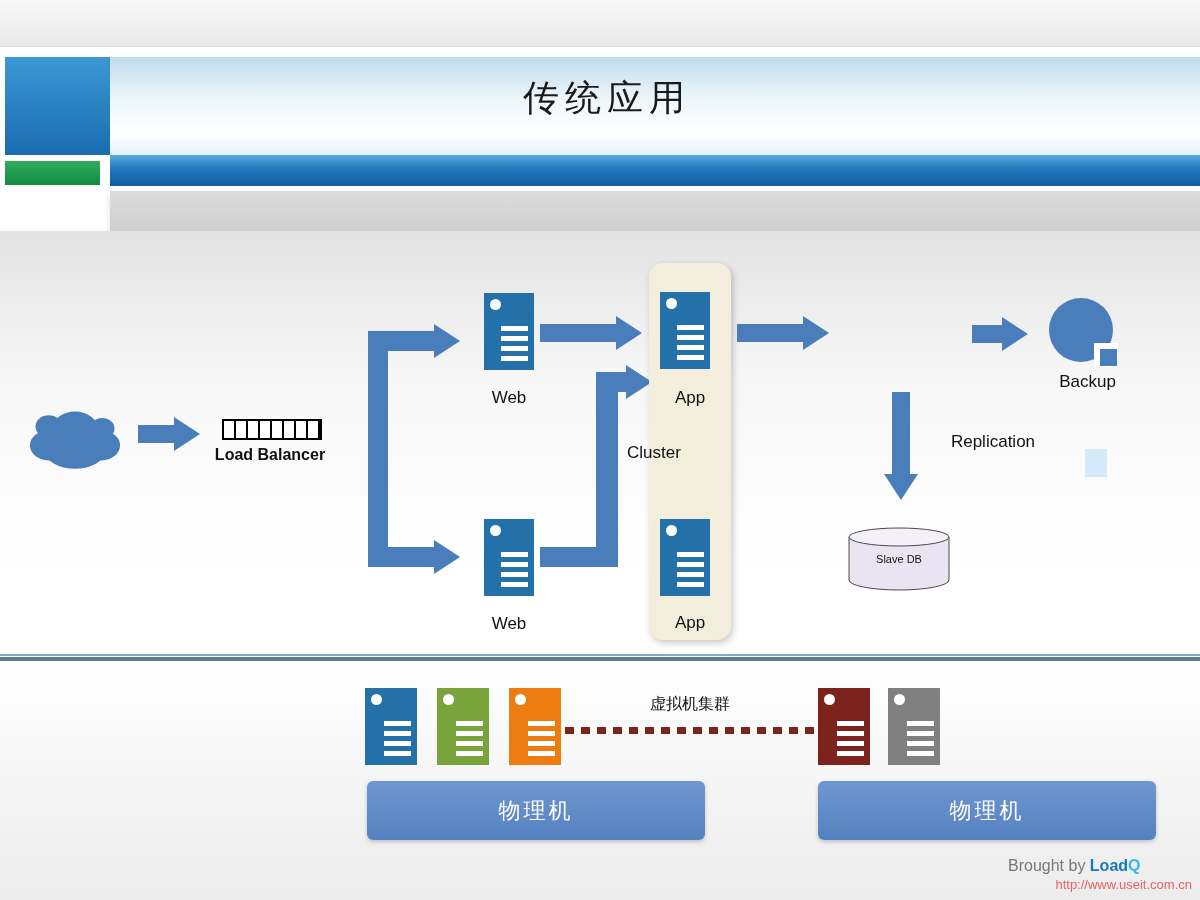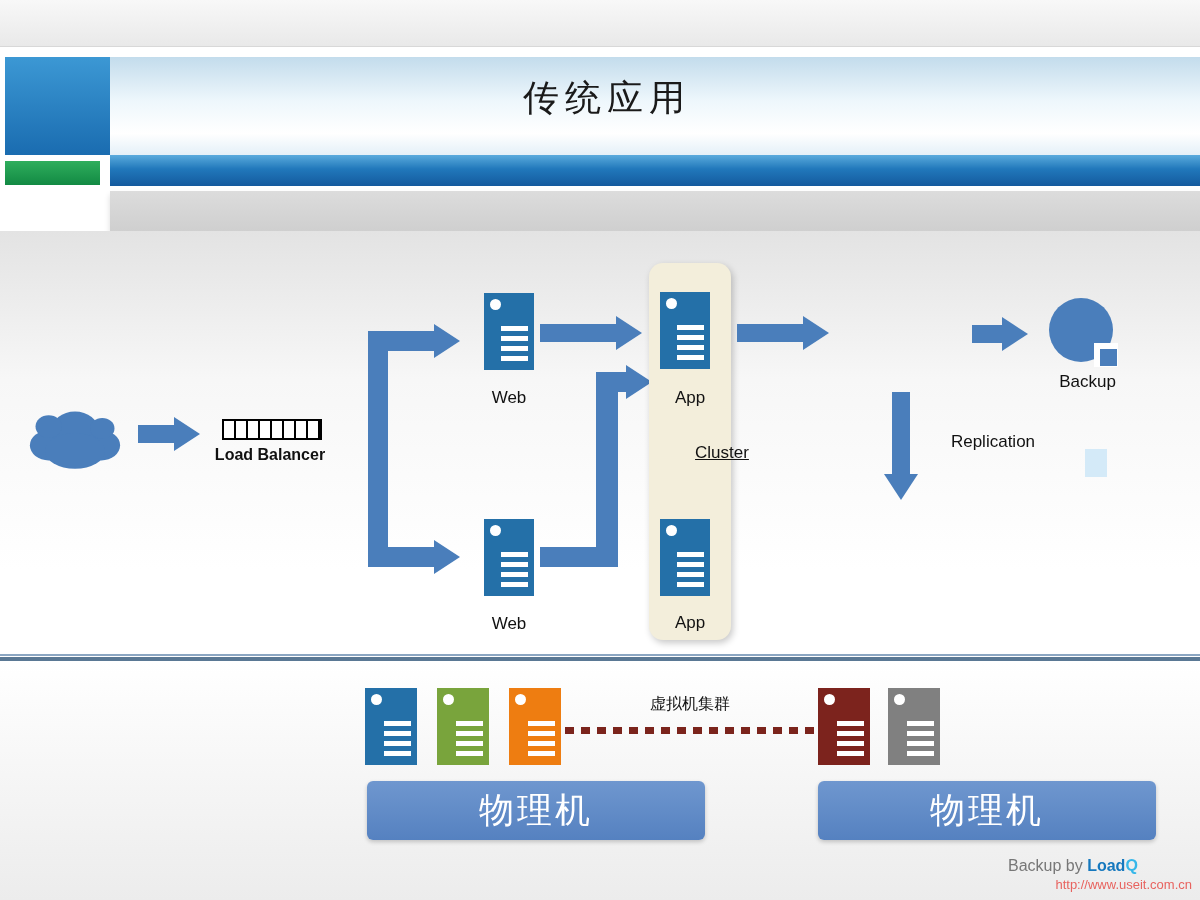--- a/index.html
+++ b/index.html
@@ -58,21 +58,21 @@
   .cyl-text{position:absolute;left:0;width:102px;text-align:center;font-size:11px;}
 
   .small-square{left:1085px;top:449px;width:22px;height:28px;background:#d4eaf8;}
 
   
   .dotline{left:565px;top:727px;width:253px;height:7px;background:repeating-linear-gradient(90deg,#7b241c 0 9px,transparent 9px 16px);}
   .vm-lbl{left:605px;top:694px;width:170px;text-align:center;font-size:16px;color:#111;font-family:"DejaVu Serif","Liberation Serif",serif;}
   .pm-box{position:absolute;top:781px;width:338px;height:59px;border-radius:6px;
       background:linear-gradient(180deg,#6f97cf,#5581c0);box-shadow:0 2px 4px rgba(0,0,0,.2);
       display:flex;align-items:center;justify-content:center;}
-  .pm-box span{color:#fff;font-size:35px;letter-spacing:3px;font-family:Liberation Serif, serif;}
+  .pm-box span{color:#fff;font-size:22px;letter-spacing:3px;font-family:Liberation Serif, serif;}
 
   
   .qcon{left:52px;top:834px;font-size:44px;font-weight:800;letter-spacing:-1px;font-family:"Liberation Sans",sans-serif;}
   .qcon .q{color:#33a457;}
   .qcon .con{color:#1d79be;}
   .brought{left:1008px;top:857px;white-space:nowrap;font-size:16px;color:#777;}
   .brought .info{color:#1578be;font-weight:700;}
   .brought .iq{color:#36b7e9;font-weight:700;}
   .watermark{right:8px;top:877px;font-size:13px;color:#e8635f;text-align:right;}
 </style>
@@ -151,21 +151,21 @@
   <div class="server sv-blue" style="left:660px;top:292px;">
     <span class="dot"></span>
     <span class="lines">
         <i></i>
         <i></i>
         <i></i>
         <i></i>
       </span>
   </div>
   <div class="lbl" style="left:645px;top:388px;width:90px;">App</div>
-  <div class="lbl" style="left:672px;top:443px;width:100px;text-decoration:underline;">Cluster</div>
+  <div class="lbl" style="left:604px;top:443px;width:100px;">Cluster</div>
   <div class="server sv-blue" style="left:660px;top:519px;">
     <span class="dot"></span>
     <span class="lines">
         <i></i>
         <i></i>
         <i></i>
         <i></i>
       </span>
   </div>
   <div class="lbl" style="left:645px;top:613px;width:90px;">App</div>
@@ -183,20 +183,27 @@
       <rect x="46" y="46" width="24" height="24" fill="#ffffff"></rect>
       <rect x="52" y="52" width="17" height="17" fill="#4a7ebb"></rect>
     </svg>
   </div>
   <div class="lbl" style="left:1040px;top:372px;width:95px;">Backup</div>
 
   <div class="arrB" style="left:892px;top:392px;width:18px;height:84px;"></div>
   <div class="hD" style="left:884px;top:474px;"></div>
   <div class="lbl" style="left:928px;top:432px;width:130px;text-align:center;">Replication</div>
 
+  <div class="cyl" style="left:848px;top:527px;">
+    <svg width="102" height="66" viewBox="0 0 102 66">
+      <path d="M1 10 v43 a50 10 0 0 0 100 0 V10" fill="#eae4f2" stroke="#4a4a4a"></path>
+      <ellipse cx="51" cy="10" rx="50" ry="9" fill="#f4f0f9" stroke="#4a4a4a"></ellipse>
+    </svg>
+    <div class="cyl-text" style="top:26px;color:#111;">Slave DB</div>
+  </div>
 
   <div class="abs small-square"></div>
 
   <div class="abs divider-light"></div>
   <div class="abs divider-dark"></div>
 
   <div class="server small sv-blue" style="left:365px;top:688px;">
     <span class="dot"></span>
     <span class="lines">
         <i></i>
@@ -247,17 +254,17 @@
   </div>
 
   <div class="pm-box" style="left:367px;">
     <span>物理机</span>
   </div>
   <div class="pm-box" style="left:818px;">
     <span>物理机</span>
   </div>
 
   <div class="abs brought">
-    <span>Backup by </span><span class="info">Load</span><span class="iq">Q</span>
+    <span>Brought by </span><span class="info">Load</span><span class="iq">Q</span>
   </div>
   <div class="abs watermark">http://www.useit.com.cn</div>
 
 </div>
 
 </body></html>

